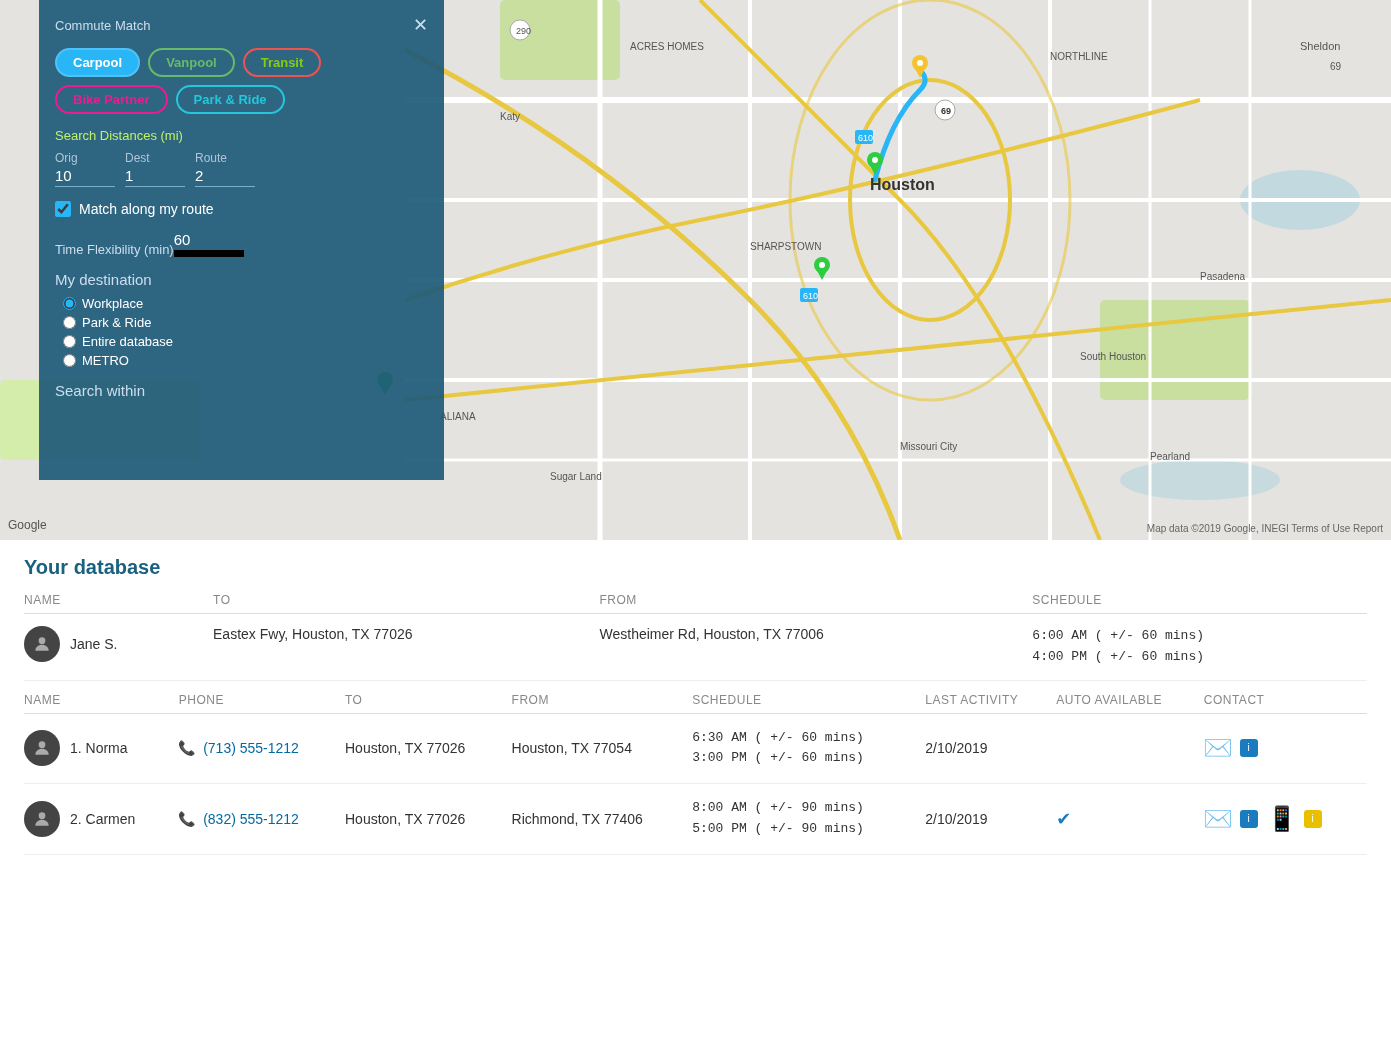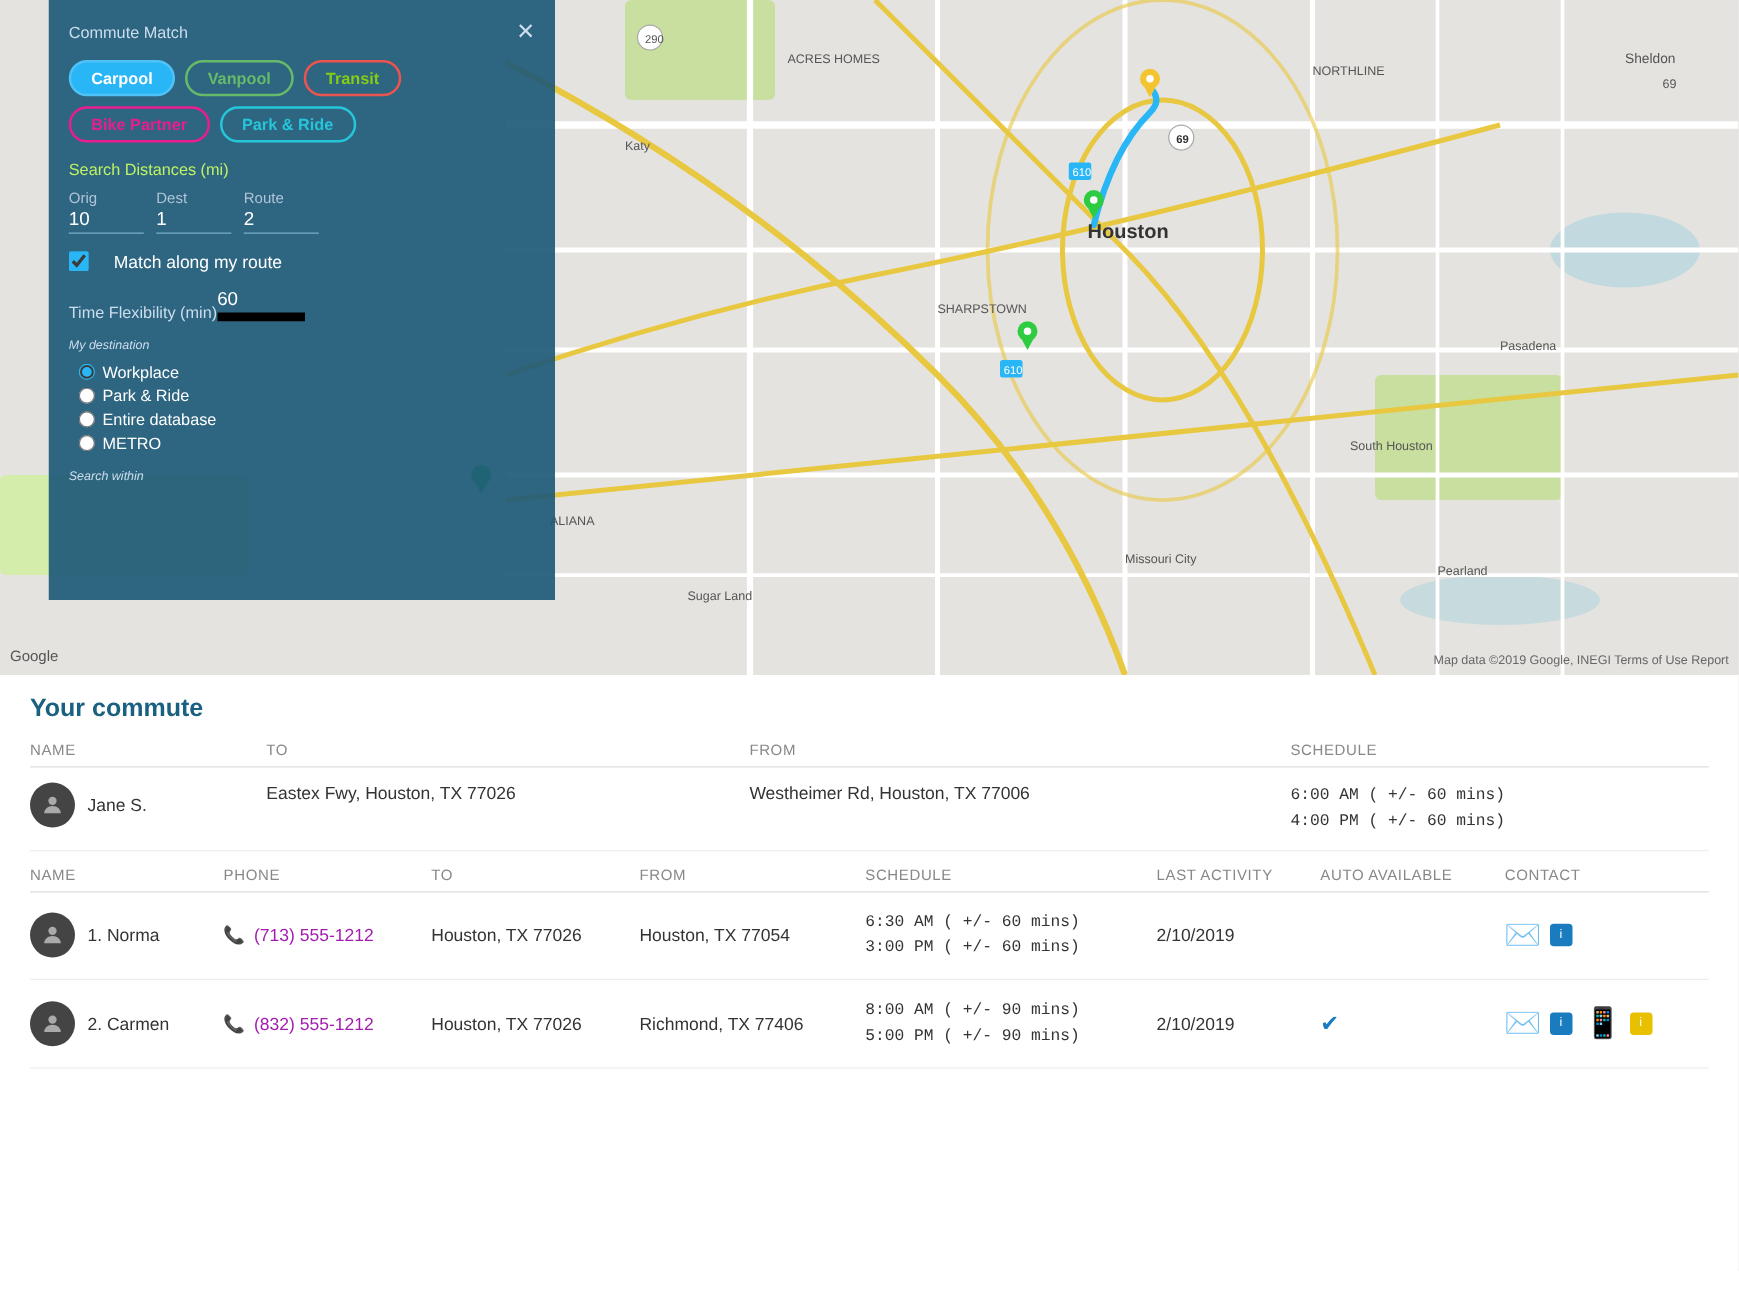--- a/index.html
+++ b/index.html
@@ -107,21 +107,21 @@
       font-size: 15px;
       width: 60px;
       outline: none;
       padding-bottom: 2px;
     }
 
     
     .match-row {
       display: flex;
       align-items: center;
-      gap: 20px;
+      gap: 8px;
       margin-bottom: 14px;
     }
     .match-checkbox {
       width: 16px; height: 16px;
       accent-color: #29b6f6;
     }
     .match-label {
       font-size: 14px;
       color: #fff;
     }
@@ -149,24 +149,23 @@
     }
 
     
     .dest-row {
       display: flex;
       align-items: center;
       gap: 10px;
       margin-bottom: 8px;
     }
     .dest-label {
-      font-size: 10px;
+      font-size: 15px;
       color: #cde;
       min-width: 110px;
-      font-style: italic;
     }
 
     
     .radio-group {
       margin-bottom: 14px;
       padding-left: 8px;
     }
     .radio-option {
       display: flex;
       align-items: center;
@@ -289,21 +288,21 @@
       flex-shrink: 0;
     }
 
     .name-cell {
       display: flex;
       align-items: center;
       gap: 10px;
     }
 
     .phone-link {
-      color: #a21caf;
+      color: #0369a1;
       text-decoration: none;
       white-space: nowrap;
     }
 
     .schedule-text {
       font-size: 13px;
       line-height: 1.6;
       font-family: Liberation Mono, monospace;
     }
 
@@ -475,21 +474,21 @@
 
     
   </div>
 
   <div class="google-logo">Google</div>
   <div class="map-attribution">Map data ©2019 Google, INEGI   Terms of Use   Report</div>
 </div>
 
 <div class="bottom-content">
 
-  <div class="your-commute-title">Your commute</div>
+  <div class="your-commute-title">Your database</div>
   <table class="commute-table">
     <thead>
       <tr>
         <th>NAME</th>
         <th>TO</th>
         <th>FROM</th>
         <th>SCHEDULE</th>
       </tr>
     </thead>
     <tbody>

